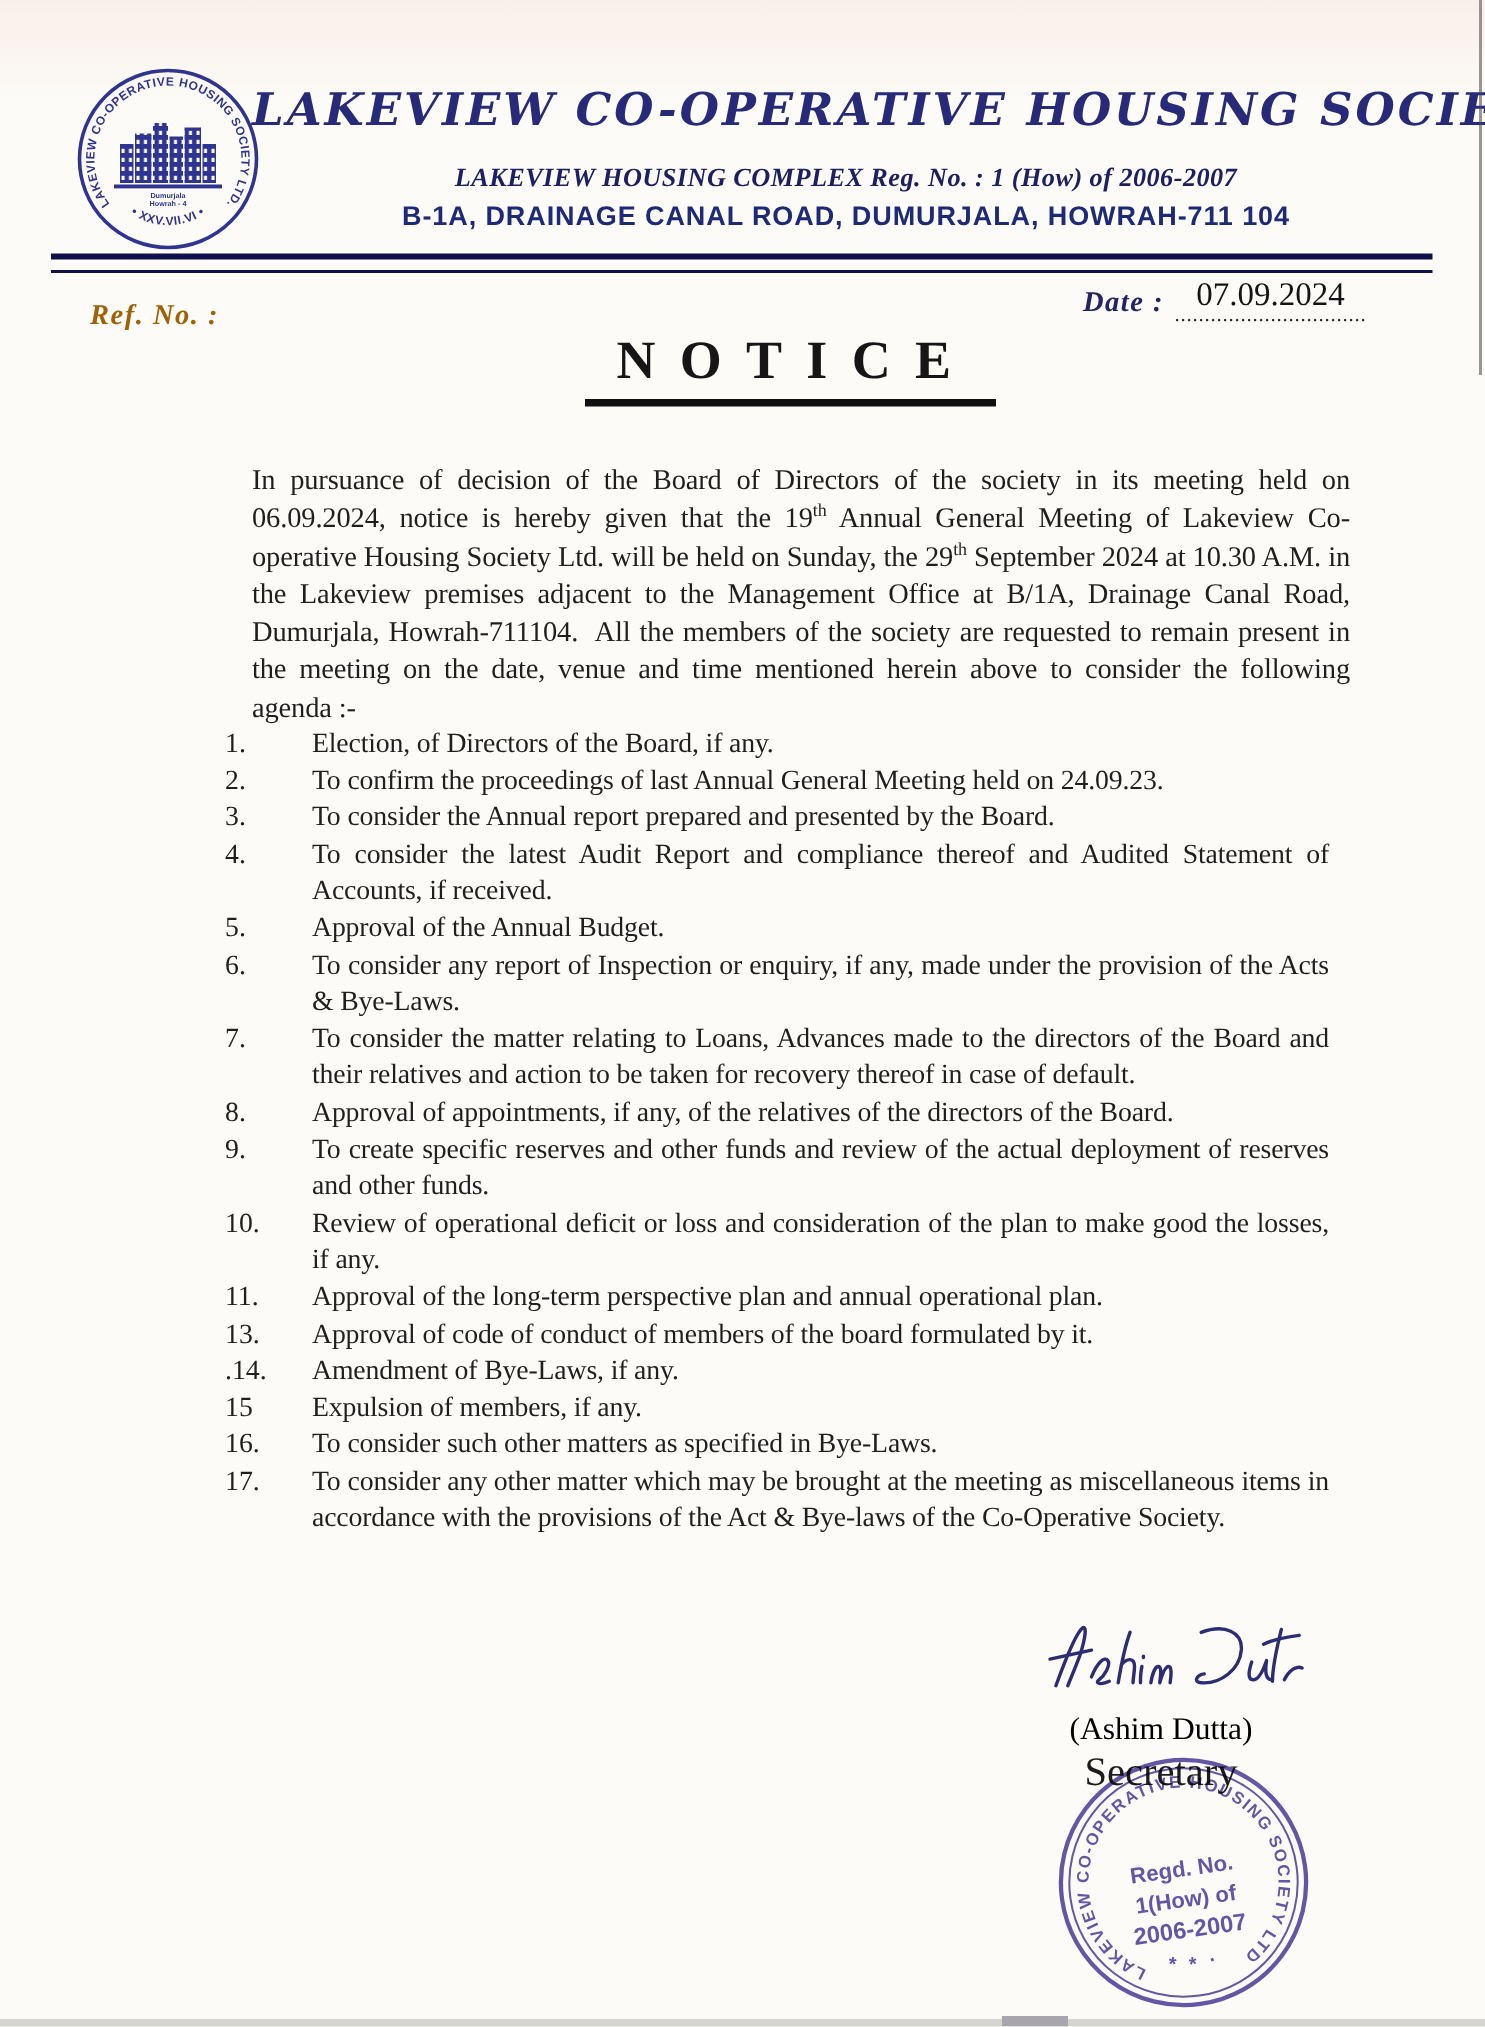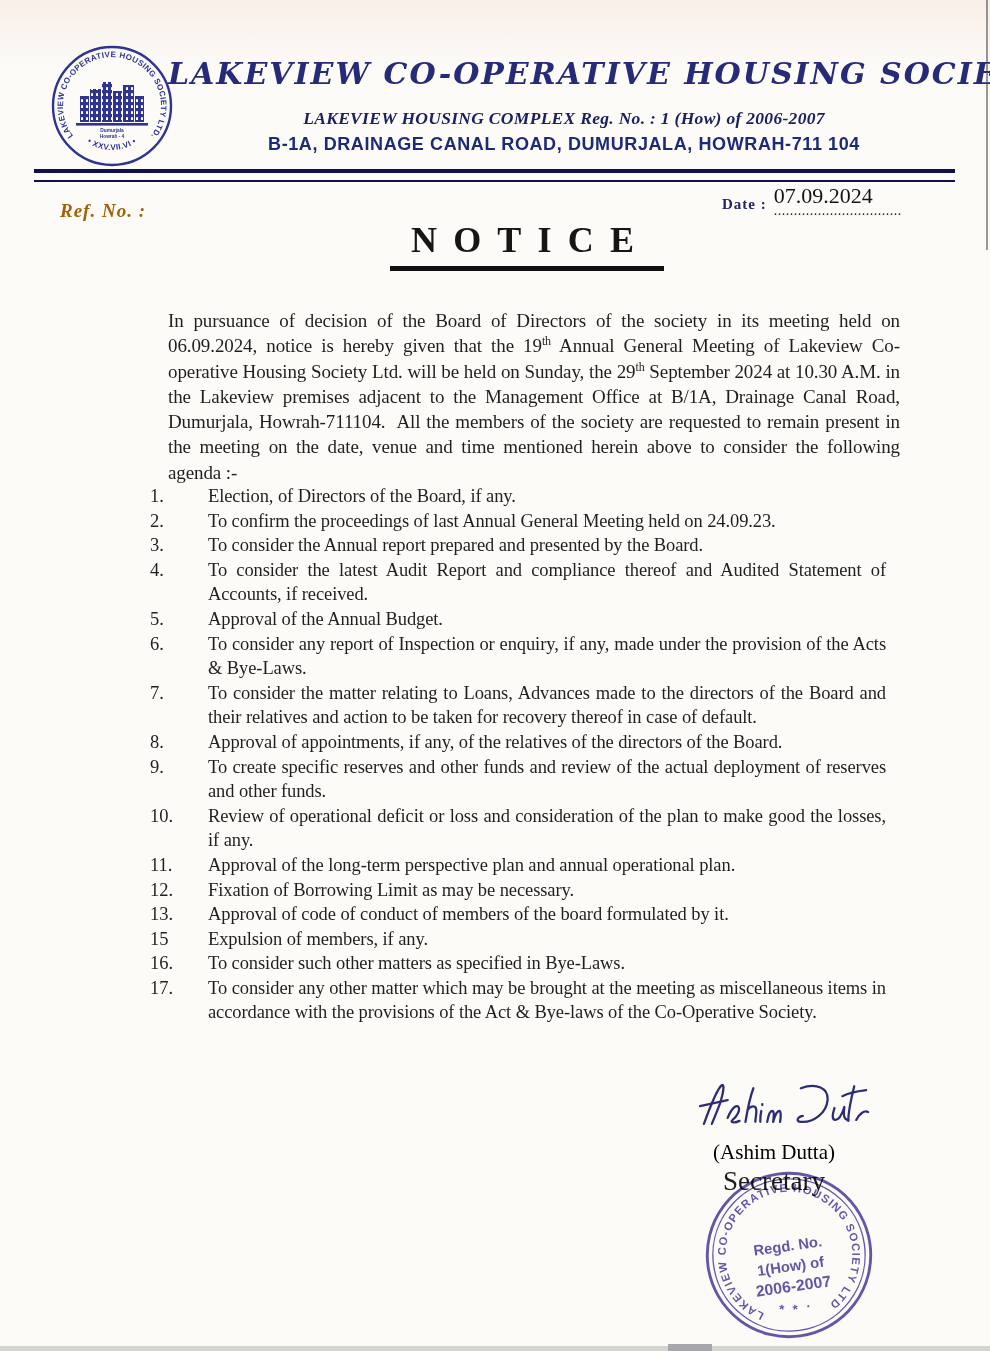--- a/index.html
+++ b/index.html
@@ -35,22 +35,22 @@
   .header-rule {
     position:absolute; left:34px; top:169px; width:921px; height:7px;
     border-top:4px solid #10104a; border-bottom:2px solid #10104a;
   }
   
   .ref-label {
     position:absolute; left:60px; top:200px; font-style:italic; font-weight:700;
     font-size:19px; color:#a16207; letter-spacing:1px;
   }
   .date-block { position:absolute; left:722px; top:186px; display:flex; align-items:flex-end; gap:7px; }
-  .date-label { font-weight:700; font-size:15px; color:#232366; letter-spacing:1px; padding-bottom:2px;}
-  .date-stack { display:flex; flex-direction:column; }
+  .date-label { font-style:italic; font-weight:700; font-size:19px; color:#232366; letter-spacing:1px; padding-bottom:2px;}
+  .date-stack { display:flex; flex-direction:column; align-items:center; }
   .date-value { font-size:22px; color:#141414; line-height:20px; }
   .date-dots  { font-size:14px; color:#222; line-height:9px; letter-spacing:0.5px; white-space:nowrap; }
   
   .notice-wrap { position:absolute; left:62px; top:219px; width:930px; text-align:center; }
   .notice-title {
     display:inline-block; font-size:36px; font-weight:700; letter-spacing:0.45em;
     padding:0 14px 5px 14px; border-bottom:5px solid #101010; color:#161616;
     text-indent:0.2em;
   }
   
@@ -179,30 +179,30 @@
     <div class="agenda-row">
       <div class="agenda-num">10.</div>
       <div class="agenda-text">Review of operational deficit or loss and consideration of the plan to make good the losses, if any.</div>
     </div>
 
     <div class="agenda-row">
       <div class="agenda-num">11.</div>
       <div class="agenda-text">Approval of the long-term perspective plan and annual operational plan.</div>
     </div>
 
-    <div class="agenda-row">
-      <div class="agenda-num">12.</div>
-      <div class="agenda-text">Fixation of Borrowing Limit as may be necessary.</div>
-    </div>
 
     <div class="agenda-row">
       <div class="agenda-num">13.</div>
       <div class="agenda-text">Approval of code of conduct of members of the board formulated by it.</div>
     </div>
 
+    <div class="agenda-row">
+      <div class="agenda-num">.14.</div>
+      <div class="agenda-text">Amendment of Bye-Laws, if any.</div>
+    </div>
 
     <div class="agenda-row">
       <div class="agenda-num">15</div>
       <div class="agenda-text">Expulsion of members, if any.</div>
     </div>
 
     <div class="agenda-row">
       <div class="agenda-num">16.</div>
       <div class="agenda-text">To consider such other matters as specified in Bye-Laws.</div>
     </div>

